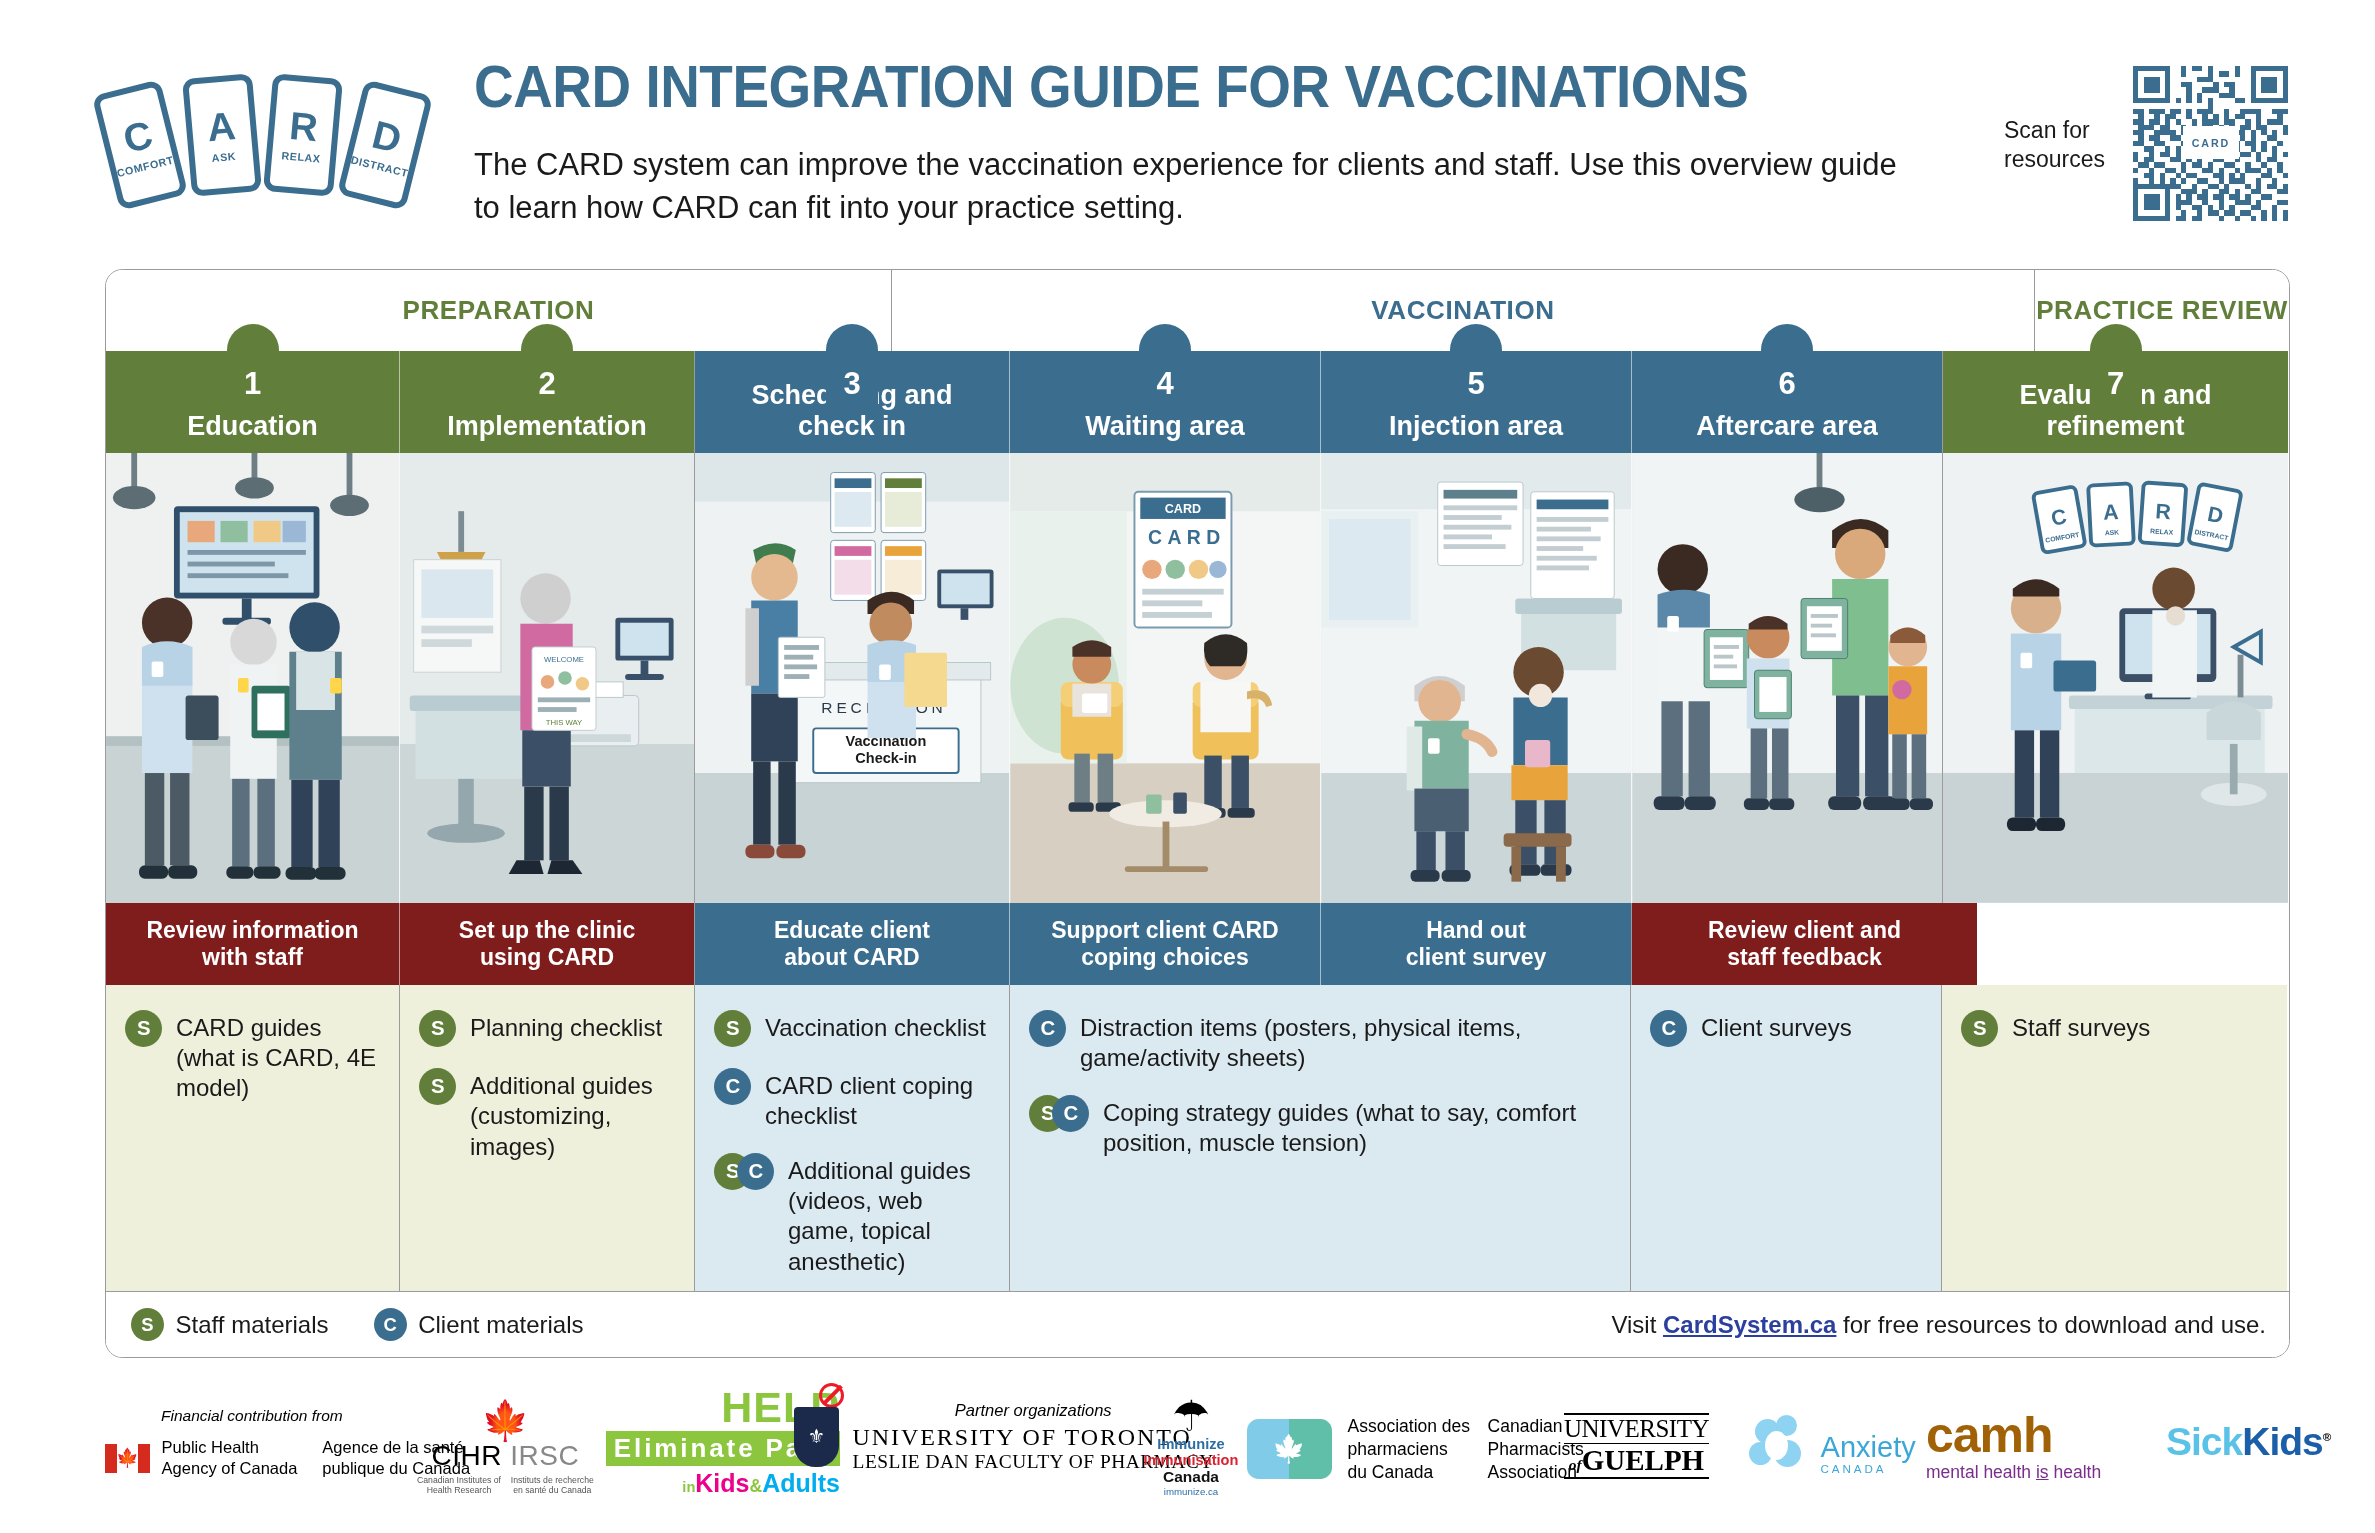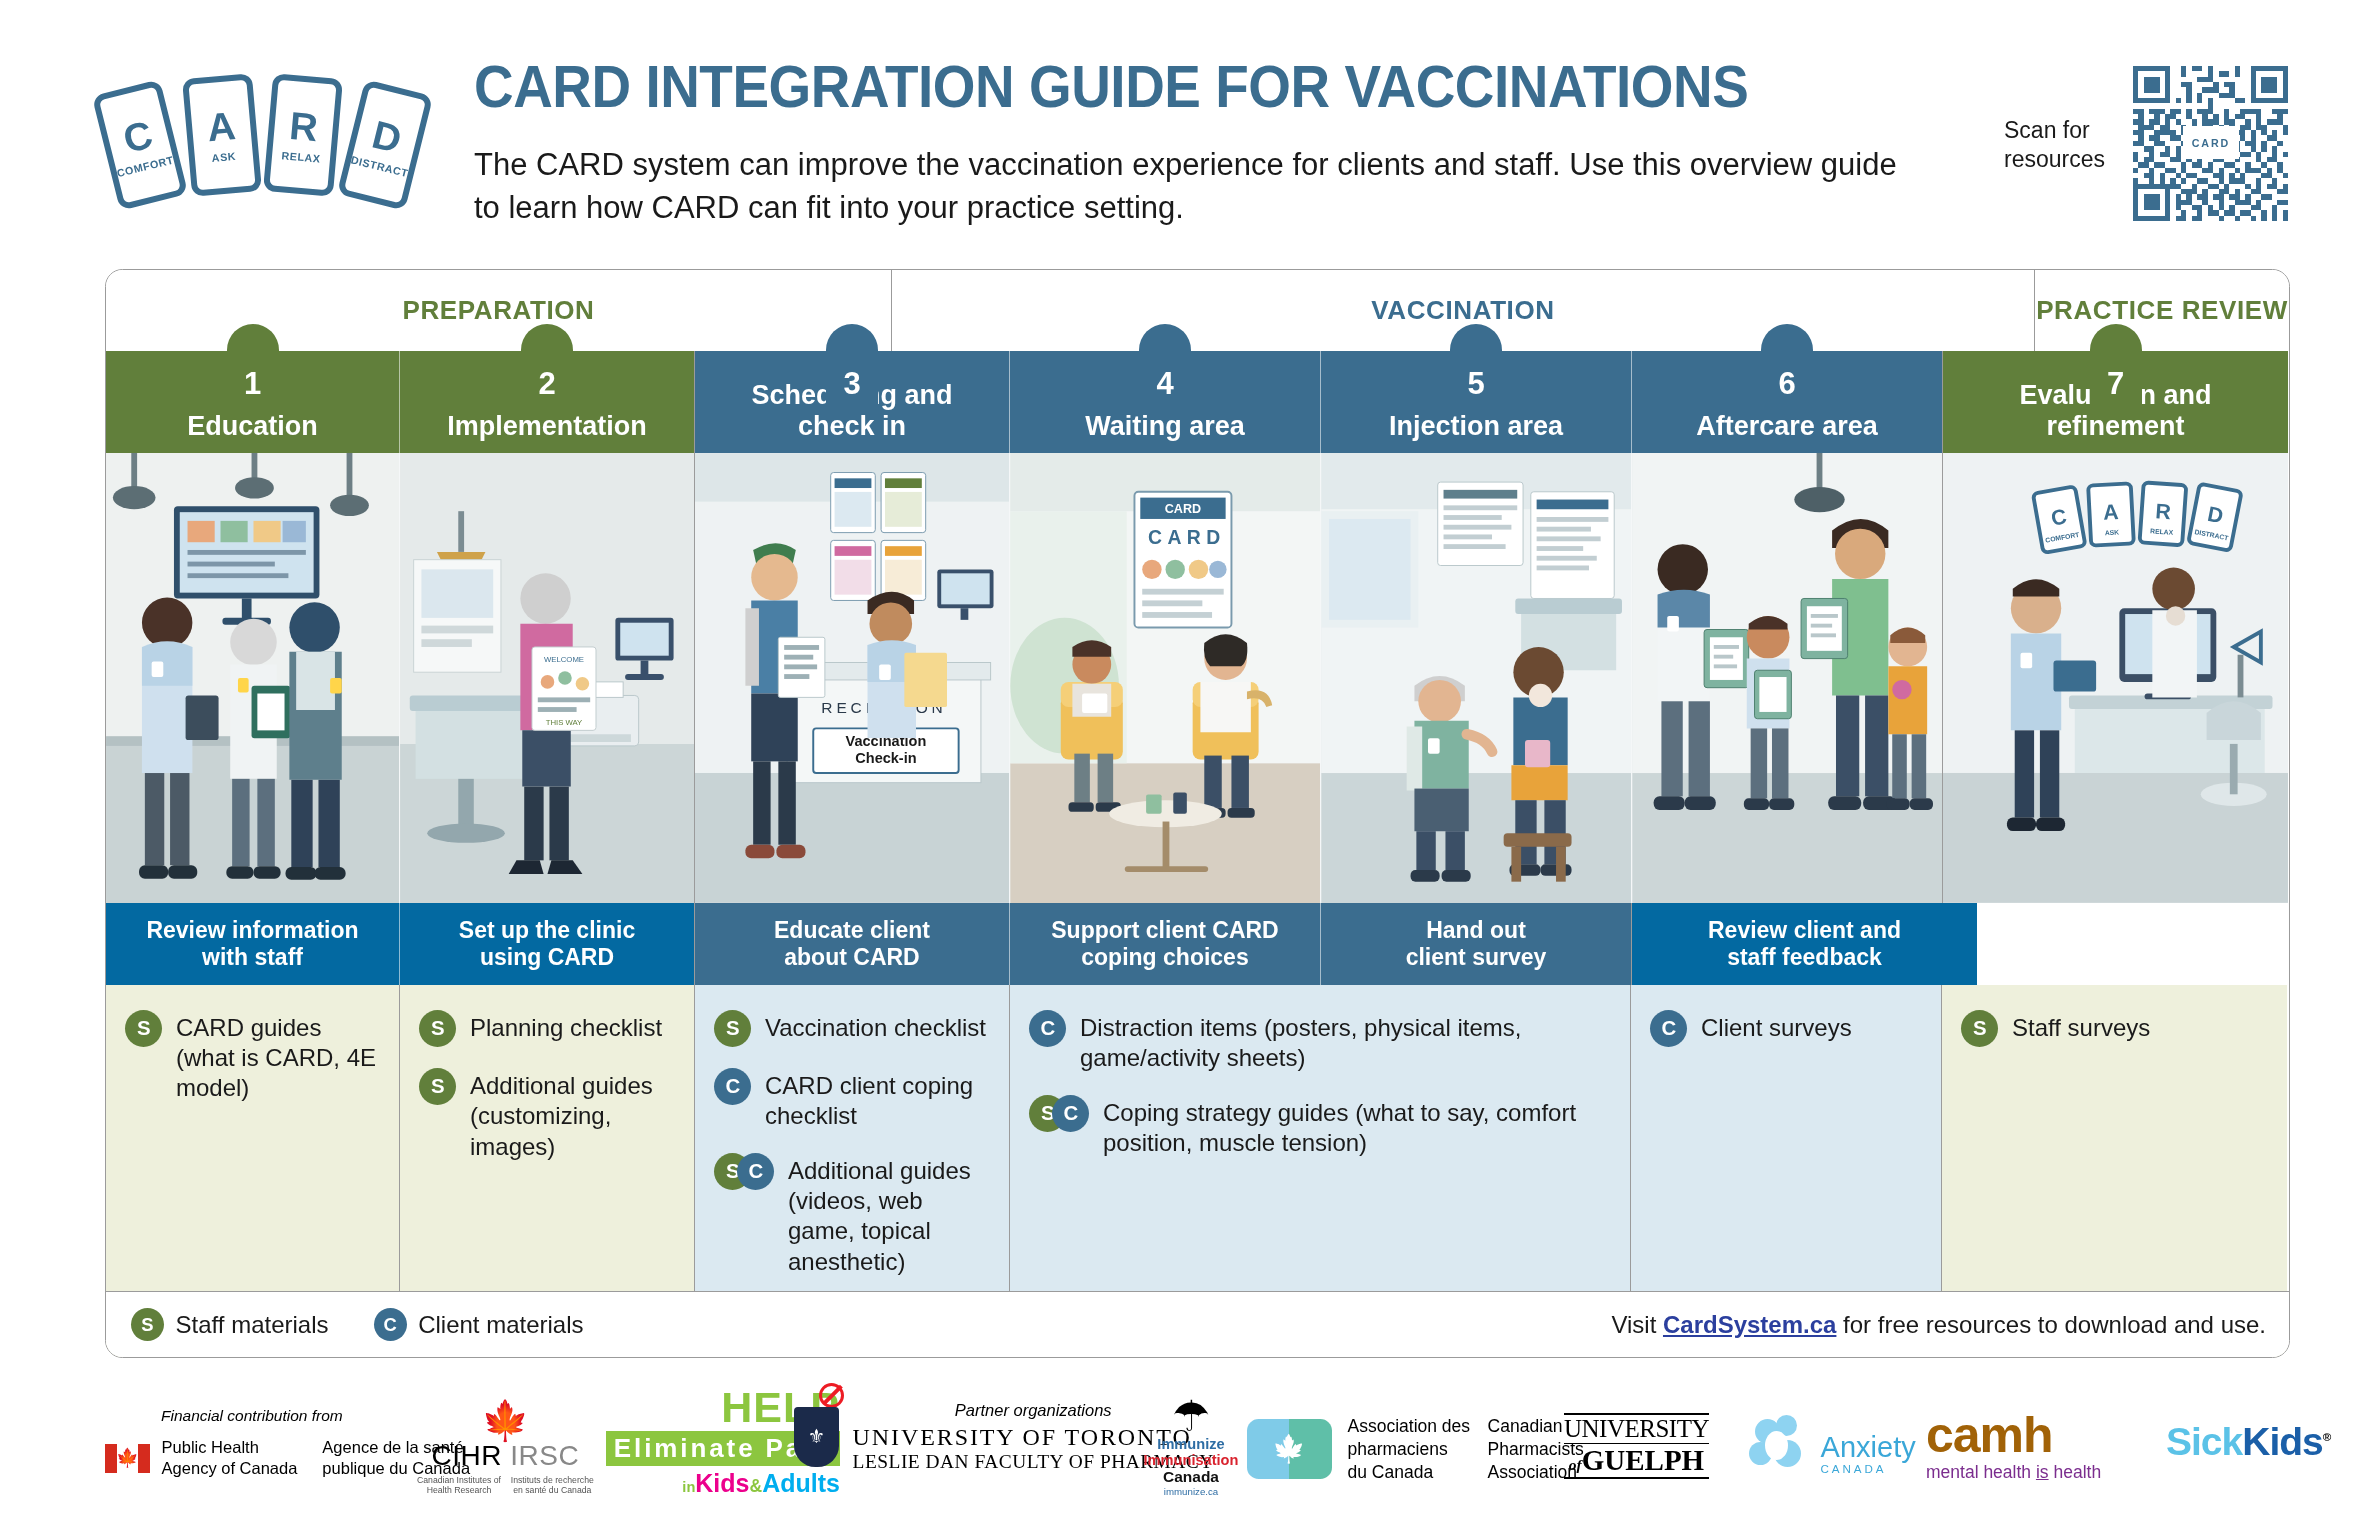--- a/index.html
+++ b/index.html
@@ -98,21 +98,21 @@
 
   
   .illus { position: relative; height: 450px; overflow: hidden; background: #e9eef0; }
 
   
   .action {
     height: 82px; display: flex; align-items: center; justify-content: center;
     color: #fff; font-size: 23px; font-weight: bold; text-align: center; line-height: 1.18;
     white-space: pre-line; padding: 0 7.8px;
   }
-  .action.green { background: #0369a1; }
+  .action.green { background: #7f1d1d; }
   .action.blue  { background: #3b6d8f; }
 
   
   .content { height: 376px; padding: 25px 17.5px 0 19.4px; }
   .content.green { background: #eef0dc; }
   .content.blue  { background: #dbe9f1; }
   .content.blue-wide { background: #dbe9f1; }
 
   .item { display: flex; align-items: flex-start; margin-bottom: 21.3px; }
   .badges { position: relative; flex: 0 0 auto; margin-right: 13.6px; height: 37px; min-width: 37px; }

